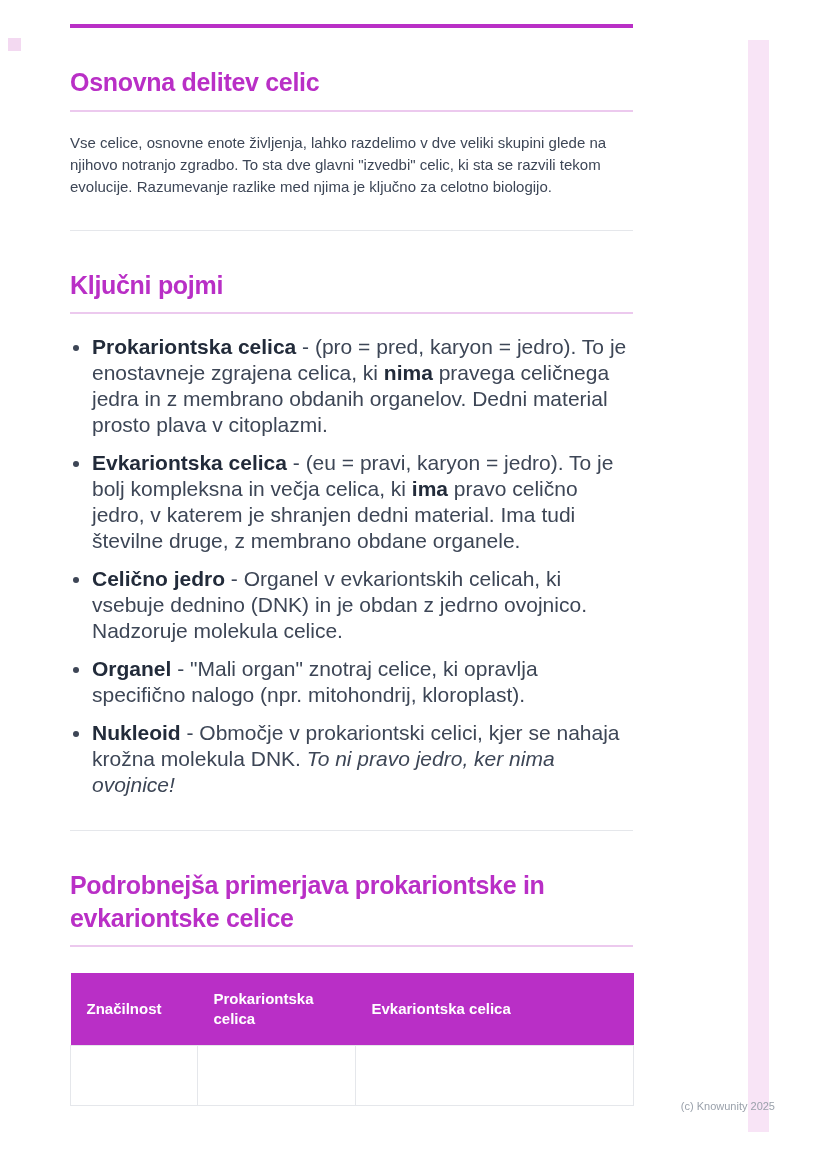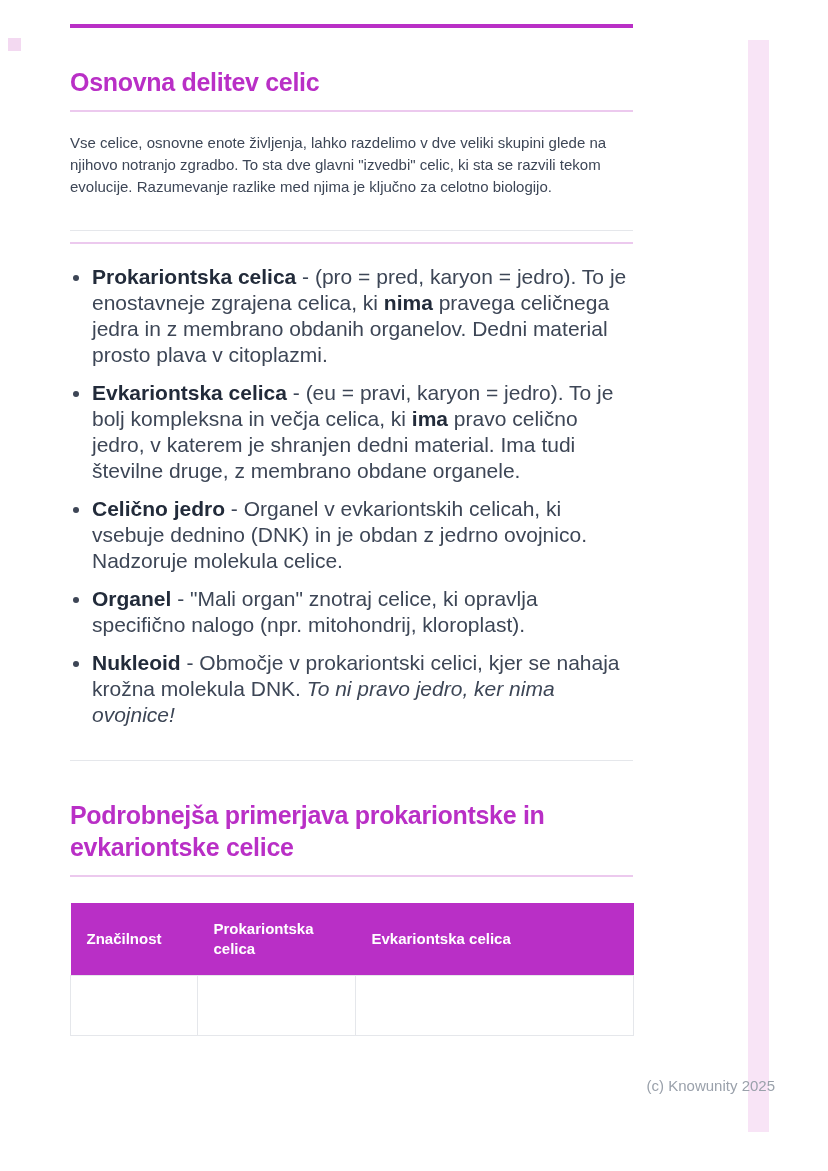--- a/index.html
+++ b/index.html
@@ -86,22 +86,22 @@
   table.cmp col.c1 { width: 127px; }
   table.cmp col.c2 { width: 158px; }
   table.cmp col.c3 { width: 278px; }
   table.cmp tbody td {
     height: 60px;
     border: 1px solid #e5e7eb;
     background: #ffffff;
   }
   .footer {
     position: absolute;
-    right: 53px; top: 1077px;
-    font-size: 15px;
+    right: 53px; top: 1100px;
+    font-size: 11px;
     color: #9aa1ab;
   }
 </style>
 </head>
 <body>
 
 <div class="corner-accent"></div>
 <div class="side-strip"></div>
 
 <div class="content">
@@ -110,20 +110,21 @@
 
   <section>
     <h2>Osnovna delitev celic</h2>
     <div class="heading-rule"></div>
     <p class="body-text">Vse celice, osnovne enote življenja, lahko razdelimo v dve veliki skupini glede na njihovo notranjo zgradbo. To sta dve glavni "izvedbi" celic, ki sta se razvili tekom evolucije. Razumevanje razlike med njima je ključno za celotno biologijo.</p>
   </section>
 
   <hr class="section-divider">
 
   <section>
+    <h2>Ključni pojmi</h2>
     <div class="heading-rule"></div>
     <ul class="key-terms" id="key-terms-list">
         <li><span class="seg-b">Prokariontska celica</span><span> - (pro = pred, karyon = jedro). To je enostavneje zgrajena celica, ki </span><span class="seg-b">nima</span><span> pravega celičnega jedra in z membrano obdanih organelov. Dedni material prosto plava v citoplazmi.</span></li>
         <li><span class="seg-b">Evkariontska celica</span><span> - (eu = pravi, karyon = jedro). To je bolj kompleksna in večja celica, ki </span><span class="seg-b">ima</span><span> pravo celično jedro, v katerem je shranjen dedni material. Ima tudi številne druge, z membrano obdane organele.</span></li>
         <li><span class="seg-b">Celično jedro</span><span> - Organel v evkariontskih celicah, ki vsebuje dednino (DNK) in je obdan z jedrno ovojnico. Nadzoruje molekula celice.</span></li>
         <li><span class="seg-b">Organel</span><span> - "Mali organ" znotraj celice, ki opravlja specifično nalogo (npr. mitohondrij, kloroplast).</span></li>
         <li><span class="seg-b">Nukleoid</span><span> - Območje v prokariontski celici, kjer se nahaja krožna molekula DNK. </span><span class="seg-i">To ni pravo jedro, ker nima ovojnice!</span></li>
       </ul>
   </section>
 

